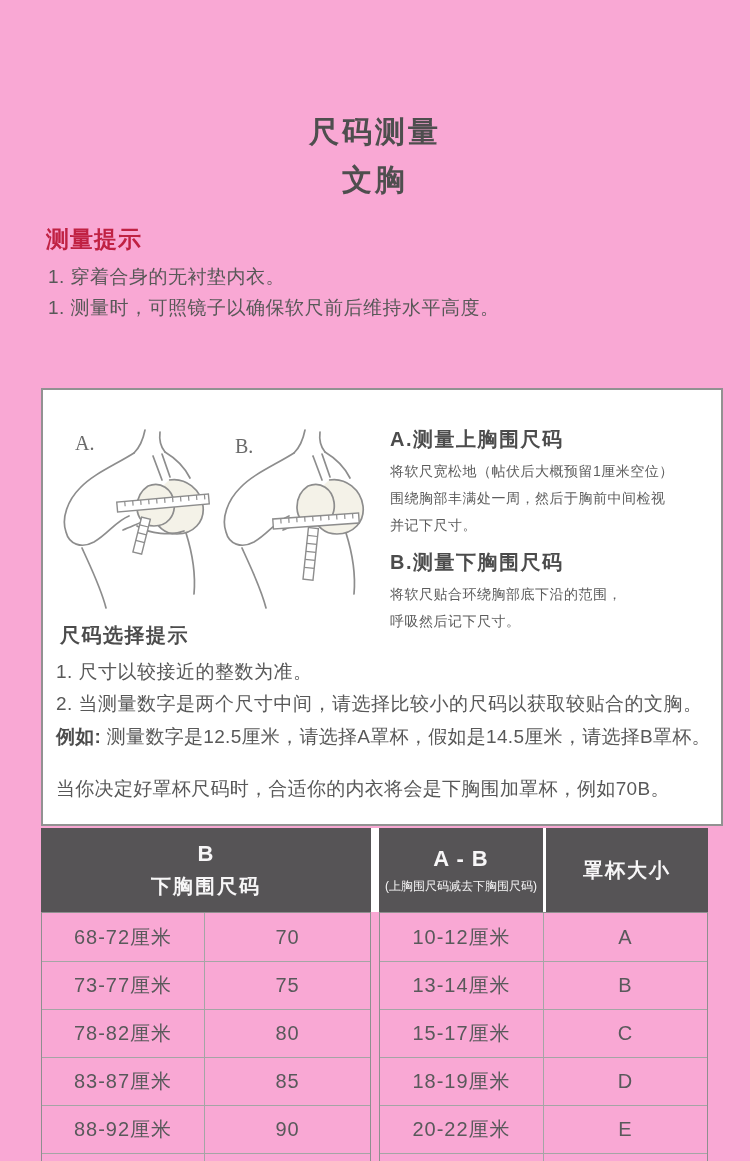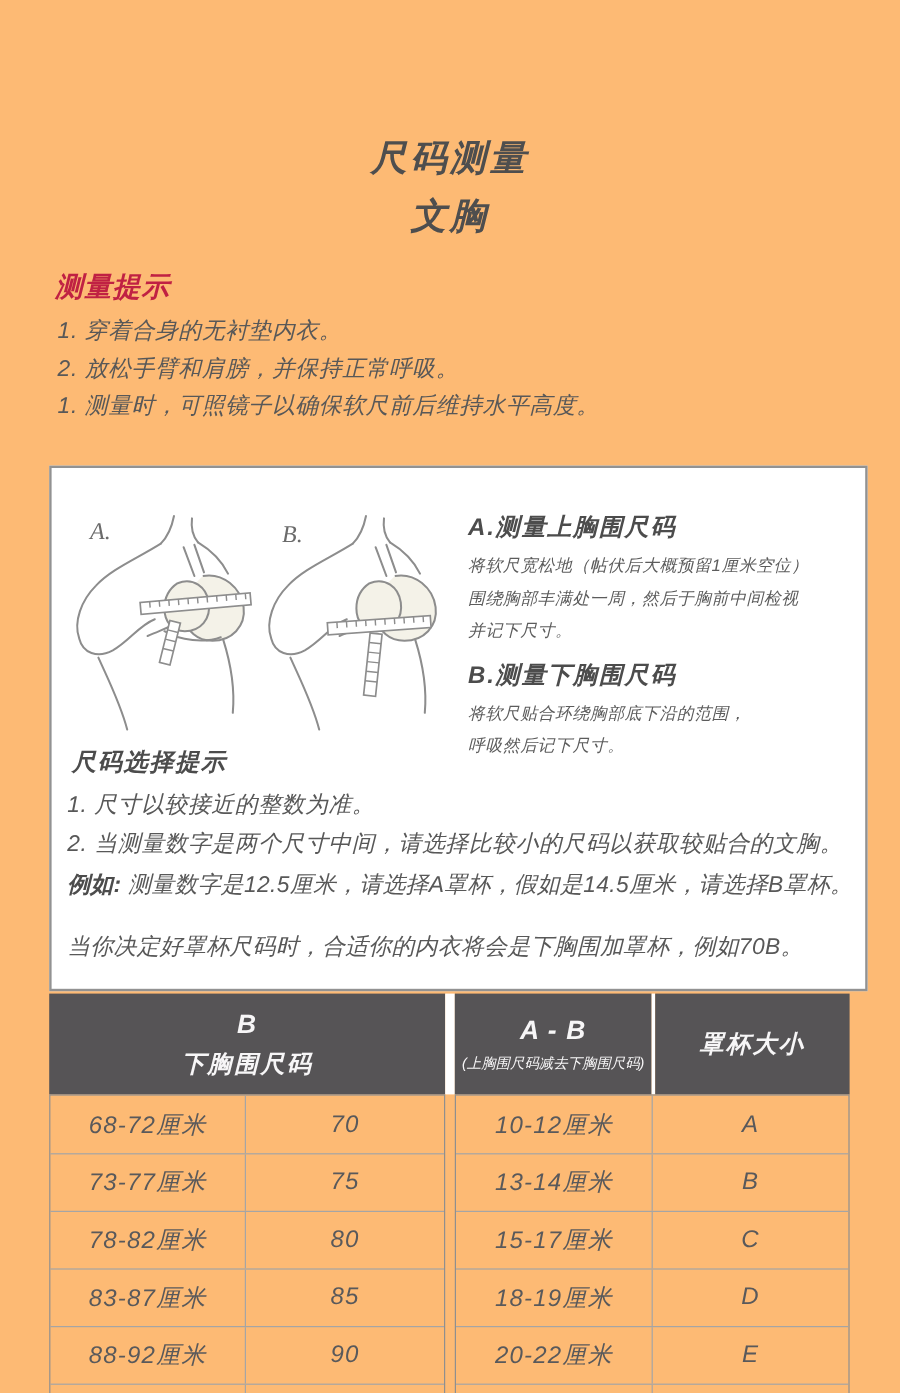--- a/index.html
+++ b/index.html
@@ -1,22 +1,21 @@
 <!DOCTYPE html>
 <html style="--accent-red: #c02143; --table-header-bg: #565456;"><head>
 <meta charset="utf-8">
 <style>
   * { margin:0; padding:0; box-sizing:border-box; }
   html,body { background:#ffffff; }
   .page {
     position:relative; width:750px; height:1161px; margin:0 auto;
-    background:#fdba74; overflow:hidden;
+    background:#f9a8d4; overflow:hidden;
     font-family:"Liberation Sans","DejaVu Sans",sans-serif;
     color:#575757;
-    font-style:italic;
   }
   .page-title { position:absolute; left:0; right:0; text-align:center;
     font-size:30px; font-weight:bold; color:#4e4e4e; letter-spacing:3px; }
   #title-line1 { top:112px; }
   #title-line2 { top:160px; }
 
   .tips-heading { position:absolute; left:46px; top:224px;
     font-size:23px; font-weight:bold; color:var(--accent-red,#c02143); letter-spacing:1px; }
   .tips-list { position:absolute; left:48px; top:261px; font-size:19px;
     color:#585858; line-height:31px; letter-spacing:0.5px; }
@@ -82,21 +81,20 @@
 <body>
 
 <div class="page">
 
   <div class="page-title" id="title-line1">尺码测量</div>
   <div class="page-title" id="title-line2">文胸</div>
 
   <div class="tips-heading">测量提示</div>
   <div class="tips-list">
     <div>1. 穿着合身的无衬垫内衣。</div>
-    <div>2. 放松手臂和肩膀，并保持正常呼吸。</div>
     <div>1. 测量时，可照镜子以确保软尺前后维持水平高度。</div>
   </div>
 
   <div class="diagram-box">
 
     <span class="fig-label" id="fig-label-a">A.</span>
     <span class="fig-label" id="fig-label-b">B.</span>
 
     <svg class="fig" id="figure-a" width="170" height="195" viewBox="0 0 170 195">
       <path class="ln" d="M92,10 C90,20 87,27 81,33"></path>

